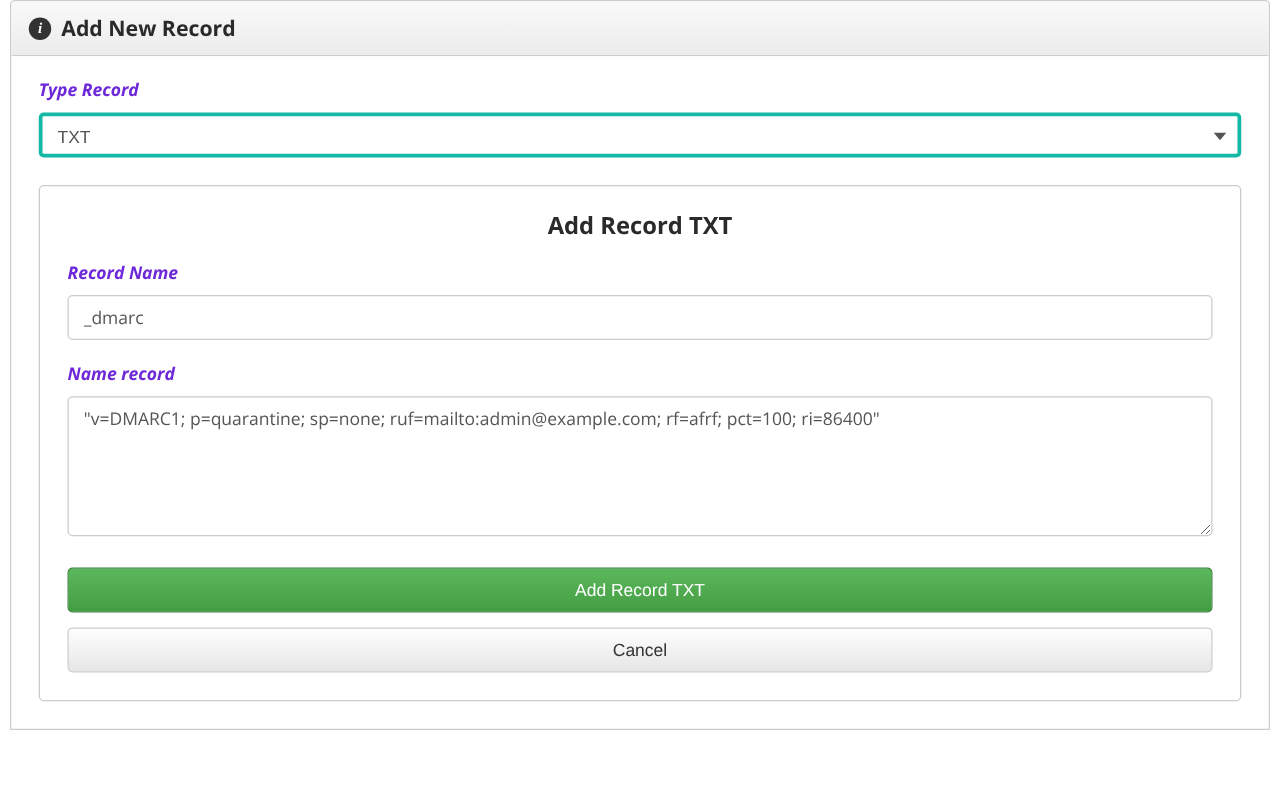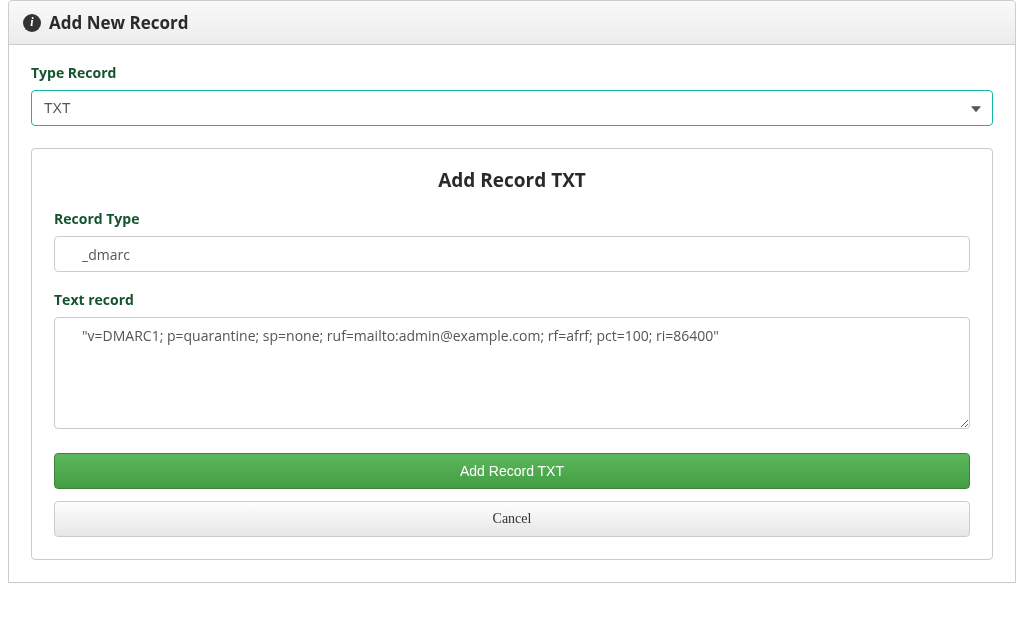--- a/index.html
+++ b/index.html
@@ -45,32 +45,33 @@
     .panel-title {
       font-size: 17px;
       font-weight: 700;
       color: #2a2a2a;
     }
     .panel-body {
       padding: 18px 22px 22px;
     }
     .field-label {
       font-weight: 700;
-      color: #14532d;
+      color: #6d28d9;
       margin-bottom: 8px;
       display: block;
       font-size: 14px;
+      font-style: italic;
     }
     .select-wrap {
       position: relative;
     }
     select.full {
       width: 100%;
       padding: 8px 30px 8px 12px;
-      border: 1px solid #14b8a6;
+      border: 3px solid #14b8a6;
       border-radius: 4px;
       font-size: 14px;
       background: #fff;
       appearance: none;
       -webkit-appearance: none;
       height: 36px;
       color: #555;
     }
     .select-wrap::after {
       content: "";
@@ -91,21 +92,21 @@
     }
     .inner-title {
       text-align: center;
       font-size: 19px;
       font-weight: 700;
       color: #2a2a2a;
       margin-bottom: 16px;
     }
     input[type="text"], input[type="number"], textarea {
       width: 100%;
-      padding: 8px 27px;
+      padding: 8px 12px;
       border: 1px solid #ccc;
       border-radius: 4px;
       font-size: 14px;
       font-family: inherit;
       color: #555;
       background: #fff;
     }
     input[type="text"] {
       height: 36px;
     }
@@ -158,21 +159,20 @@
     }
     .btn-primary {
       background: linear-gradient(to bottom, #5cb85c, #449d44);
       border-color: #398439;
       color: #fff;
       margin-bottom: 12px;
     }
     .btn-default {
       background: linear-gradient(to bottom, #fefefe, #e6e6e6);
       color: #333;
-      font-family: Liberation Serif, serif;
     }
     .btn-group {
       margin-top: 20px;
     }
   </style>
 </head>
 <body>
 
 <div class="panel">
   <div class="panel-header">
@@ -187,29 +187,29 @@
         <select class="full">
           <option>TXT</option>
         </select>
       </div>
     </div>
 
     <div class="inner-panel">
       <h2 class="inner-title">Add Record TXT</h2>
 
       <div class="field-block">
-        <label class="field-label">Record Type</label>
+        <label class="field-label">Record Name</label>
         <input type="text" value="_dmarc" style="">
       </div>
 
       <div class="field-block">
       </div>
 
       <div class="field-block" style="margin-bottom:0">
-        <label class="field-label">Text record</label>
+        <label class="field-label">Name record</label>
         <textarea style="">"v=DMARC1; p=quarantine; sp=none; ruf=mailto:admin@example.com; rf=afrf; pct=100; ri=86400"</textarea>
       </div>
 
       <div class="btn-group">
         <button class="btn btn-primary">Add Record TXT</button>
         <button class="btn btn-default">Cancel</button>
       </div>
     </div>
 
   </div>

